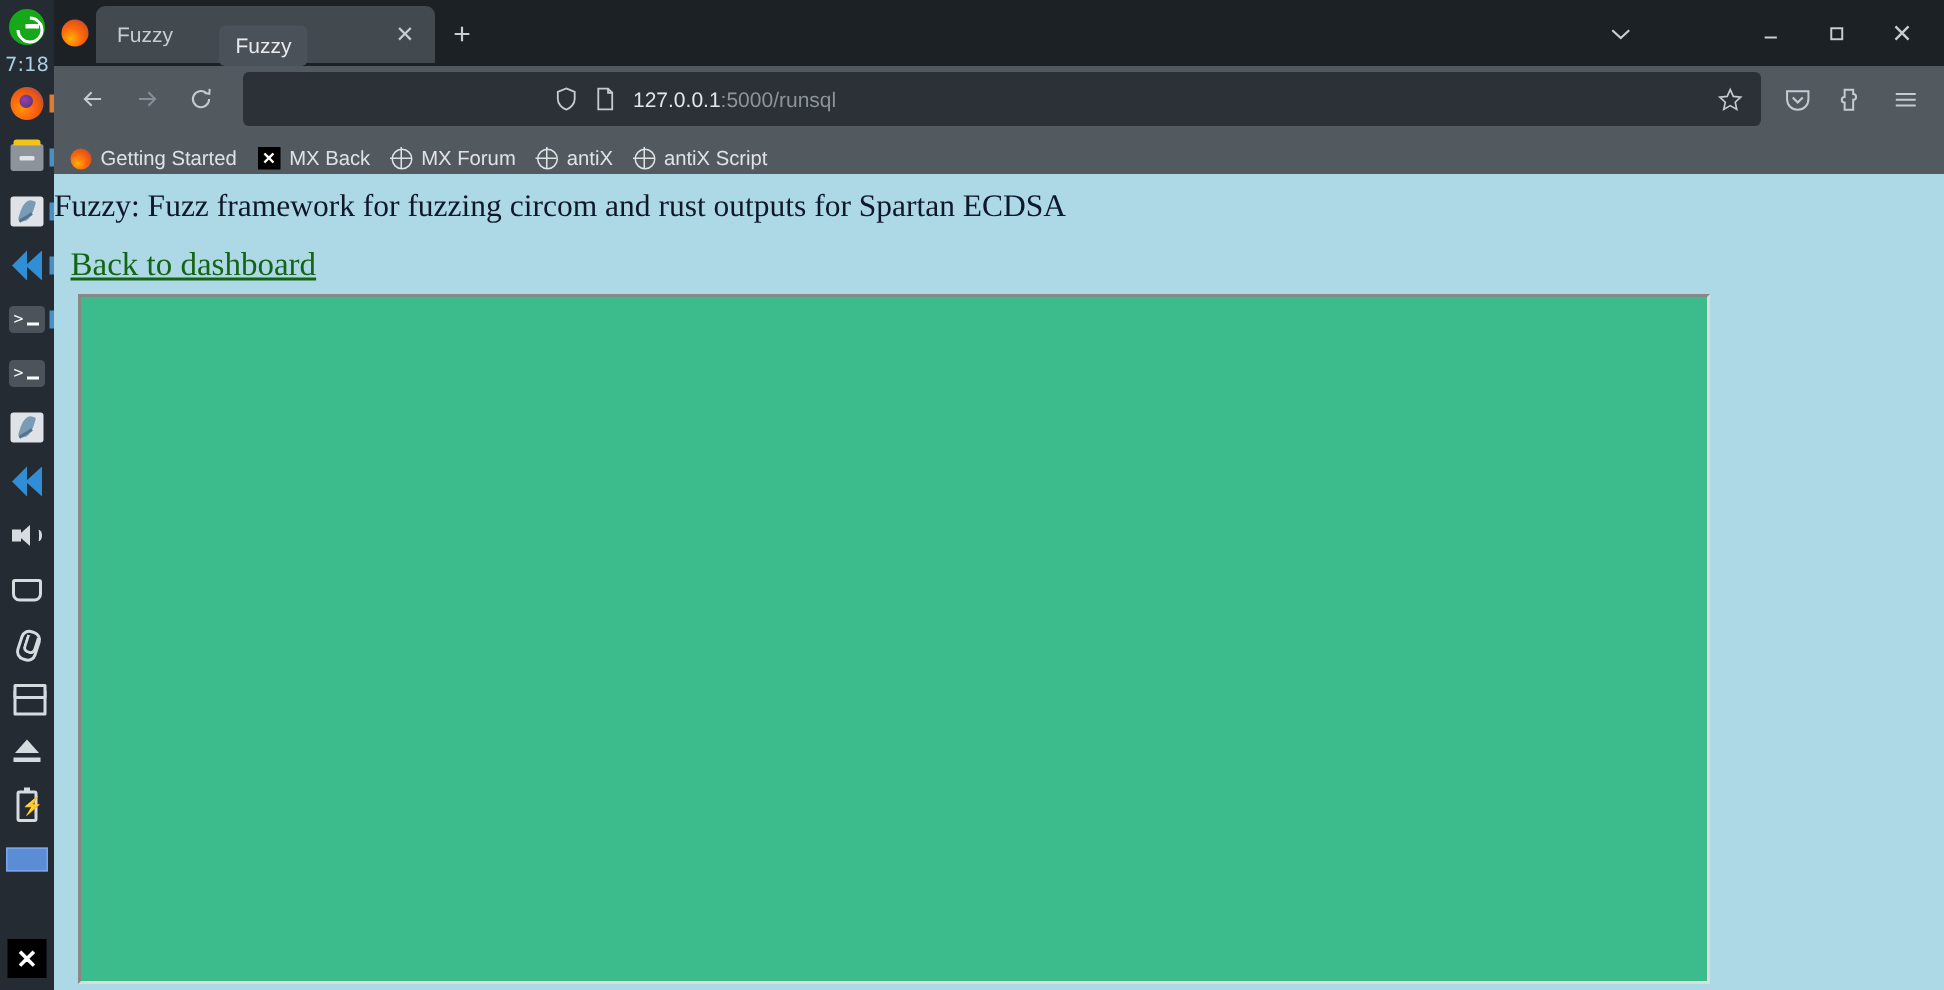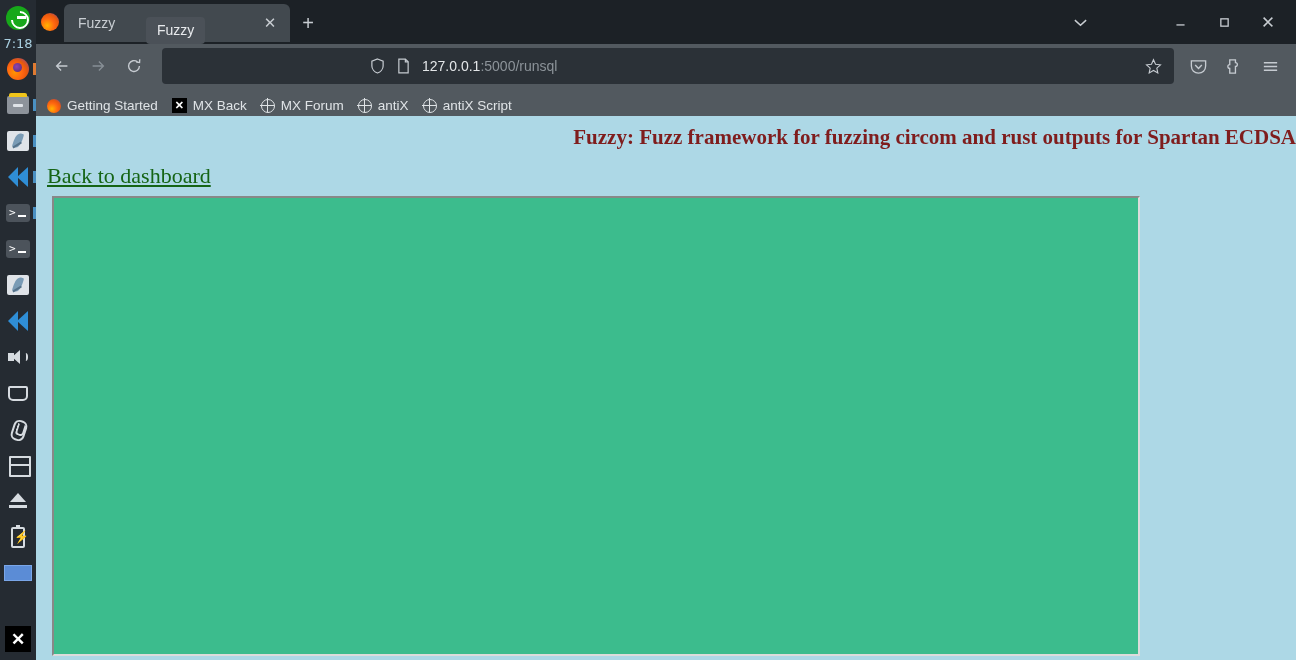--- a/index.html
+++ b/index.html
@@ -153,22 +153,22 @@
     background: radial-gradient(circle at 35% 70%, #ffb300 0%, #ff6611 42%, #e8590c 64%, #7b3fa0 100%);}
   .bm-mx{width:15px;height:15px;background:#000;color:#fff;font-size:11px;font-weight:bold;
     display:flex;align-items:center;justify-content:center;flex:none;font-family:"Liberation Serif",serif;}
 
   
   #content{
     position:absolute; left:0; top:116px; width:1260px; height:544px;
     background:#add8e6; overflow:hidden;
   }
   .page-h1{
-    text-align:right; font-family:"Liberation Serif", serif; font-size:21px;
-    color:#7f1d1d; font-weight:bold; padding-top:9px;
+    text-align:left; font-family:"Liberation Serif", serif; font-size:21px;
+    color:#0f172a; font-weight:normal; padding-top:9px;
   }
   .dash-link{
     display:inline-block; margin:13px 0 0 11px;
     font-family:"Liberation Serif", serif; font-size:22px; color:#156415;
     text-decoration:underline;
   }
   .page-h3{
     text-align:center; font-family:"Liberation Serif", serif; font-size:17px;
     font-weight:bold; color:#2eaa6e; margin-top:9px;
   }

